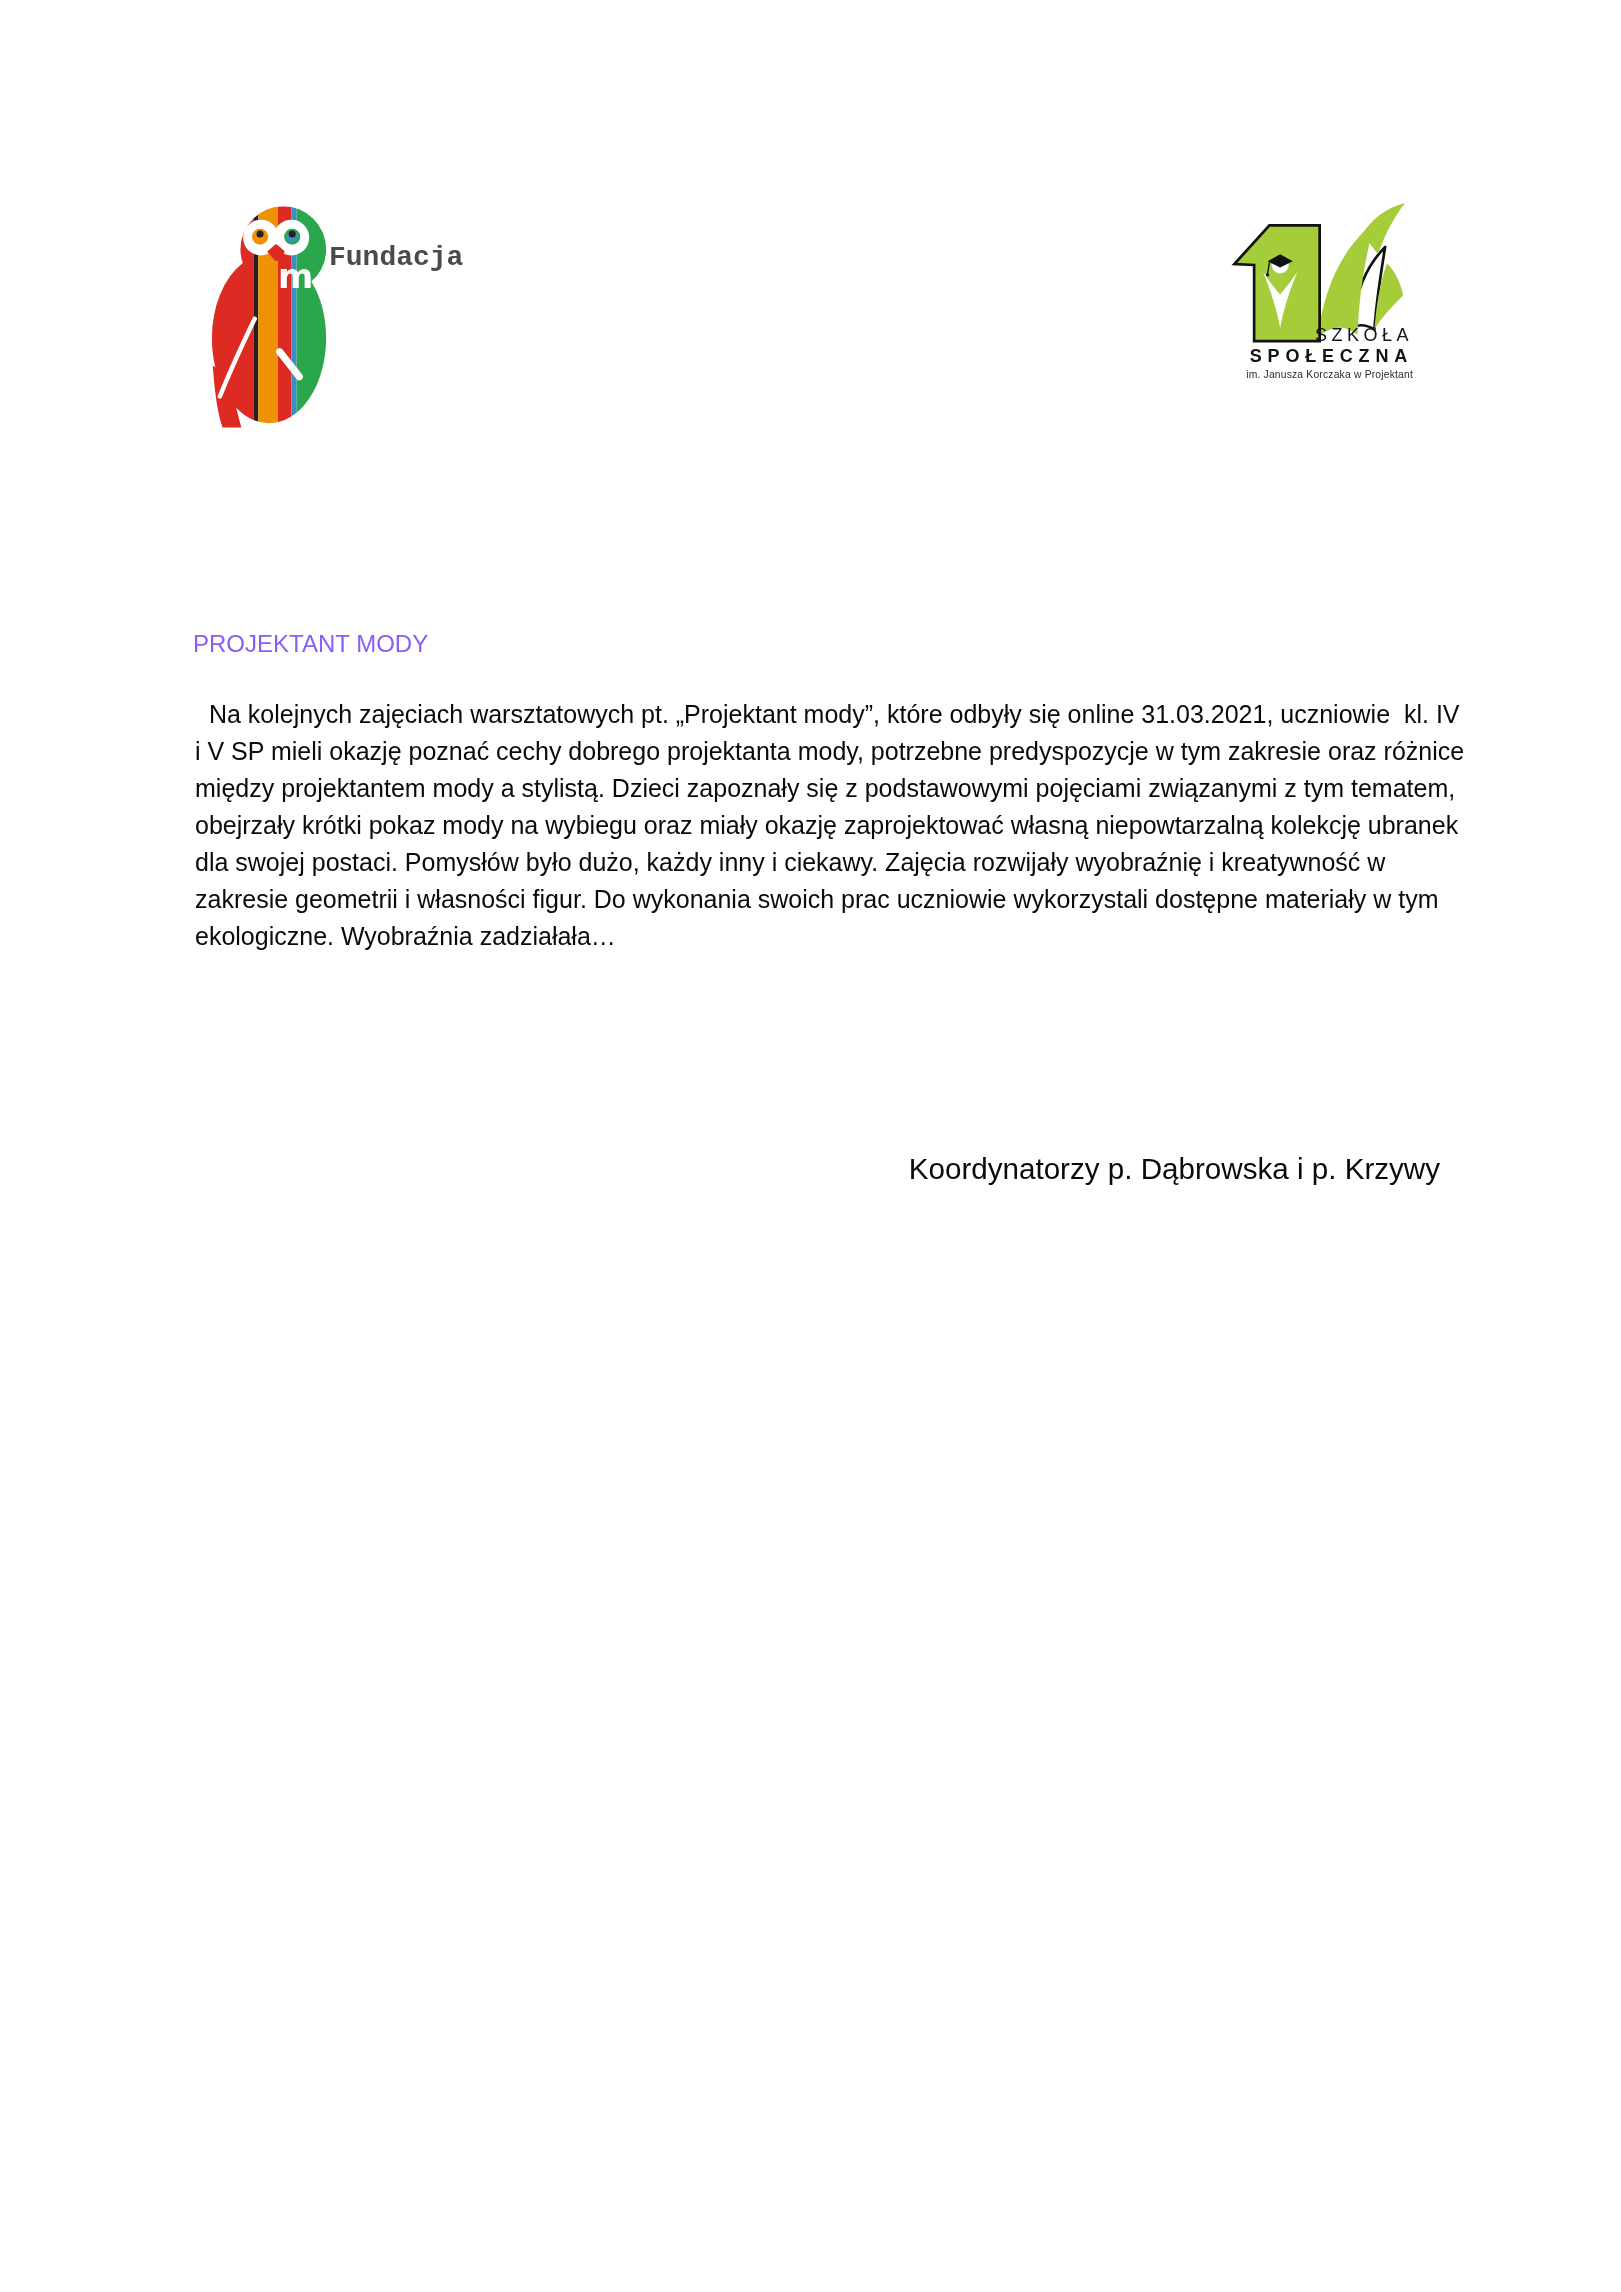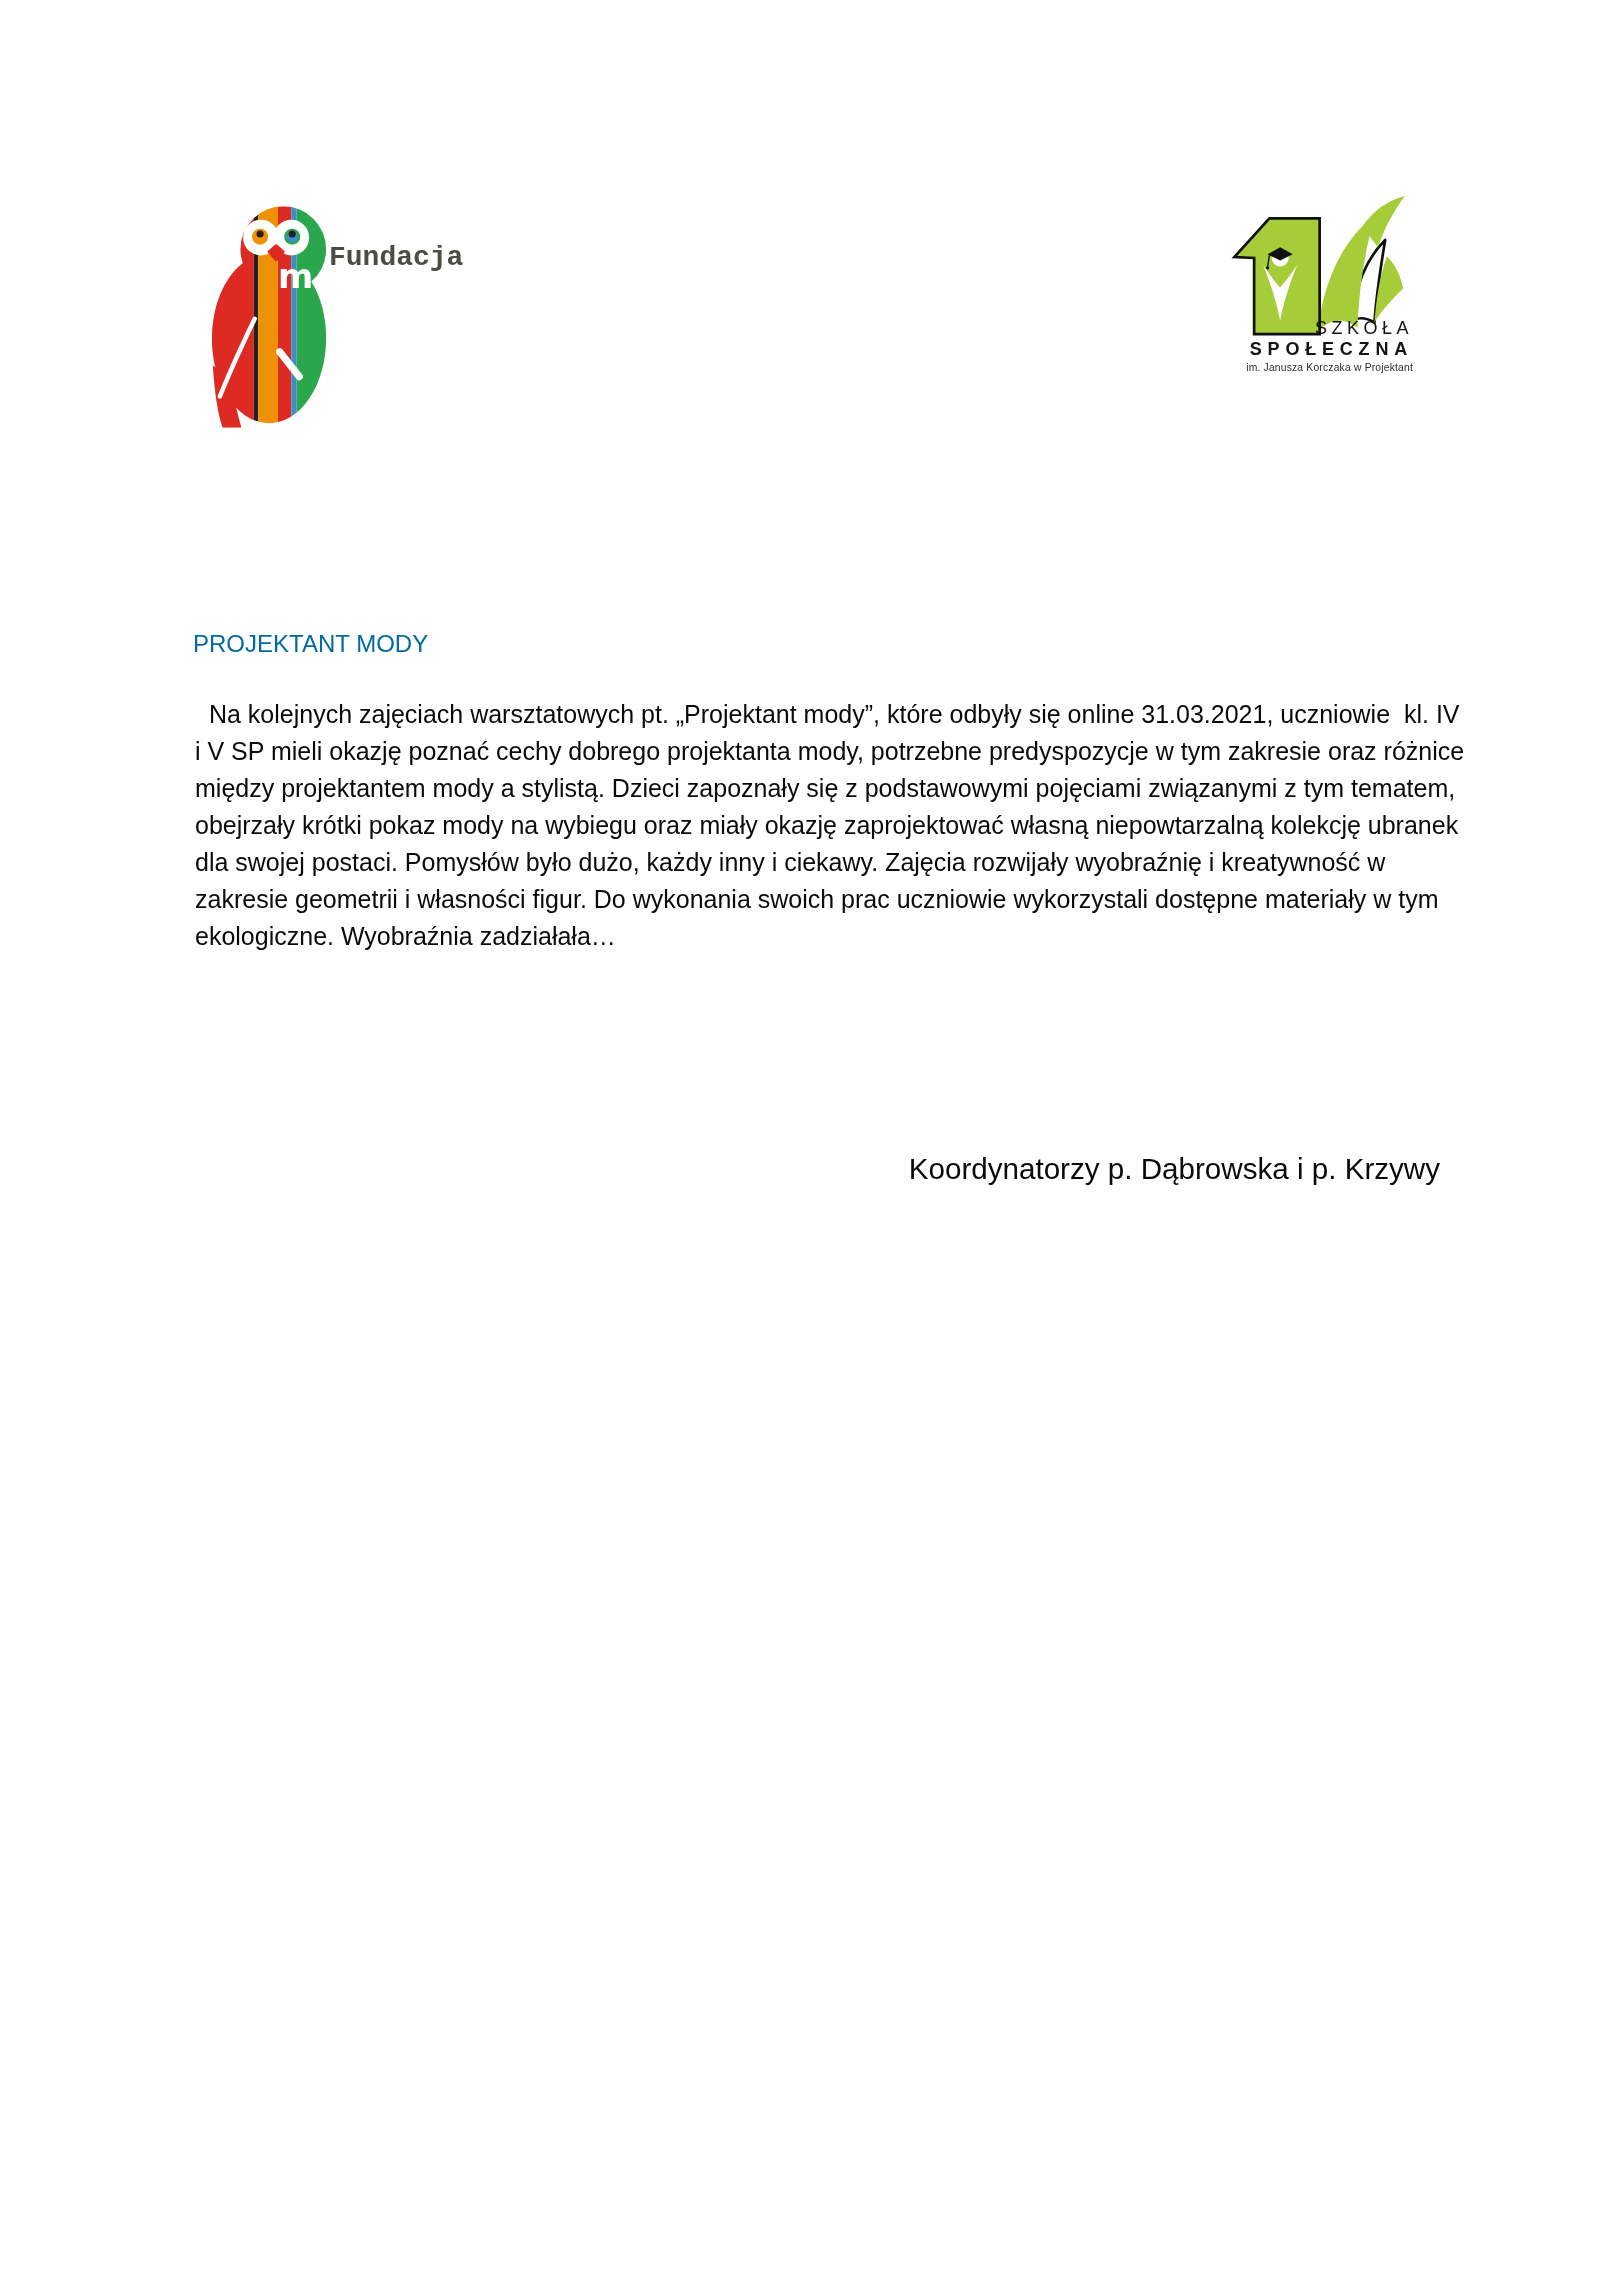--- a/index.html
+++ b/index.html
@@ -17,39 +17,39 @@
   .owl-blue{fill:var(--owl-blue);}
   .owl-green{fill:var(--owl-green);}
   .owl-black{fill:var(--owl-black);}
   .wordmark{
     position:absolute;left:118px;top:40px;
     font-family:Liberation Mono, monospace;font-weight:bold;font-size:28px;
     color:var(--wordmark-gray);letter-spacing:0px;white-space:nowrap;
   }
 
   
-  .school{position:absolute;left:1229px;top:195px;width:184px;height:188px;}
+  .school{position:absolute;left:1229px;top:202px;width:184px;height:188px;}
   .school-svg{position:absolute;left:0;top:0;}
   .school-name1{
     position:absolute;right:0;top:123px;font-size:18px;color:#141414;
     letter-spacing:4.5px;white-space:nowrap;
   }
   .school-name2{
     position:absolute;right:0;top:144px;font-size:18px;color:#141414;
     letter-spacing:5.8px;white-space:nowrap;font-weight:bold;
   }
   .school-patron{
     position:absolute;right:0;top:167px;font-size:10.3px;color:#2b2b2b;
     letter-spacing:0.2px;white-space:nowrap;
   }
 
   
   .doc-title{
     position:absolute;left:193px;top:630px;
-    font-size:24px;font-weight:normal;color:#0369a1;margin:0;white-space:nowrap;
+    font-size:24px;font-weight:normal;color:#8b5cf6;margin:0;white-space:nowrap;
   }
   .doc-body{
     position:absolute;left:195px;top:696px;width:1275px;
     font-size:25px;line-height:37px;color:#0a0a0a;
     white-space:pre-wrap;margin:0;
   }
   .doc-signature{
     position:absolute;left:195px;top:1152px;width:1245px;
     font-size:29.6px;color:#0a0a0a;text-align:right;margin:0;white-space:nowrap;
   }

